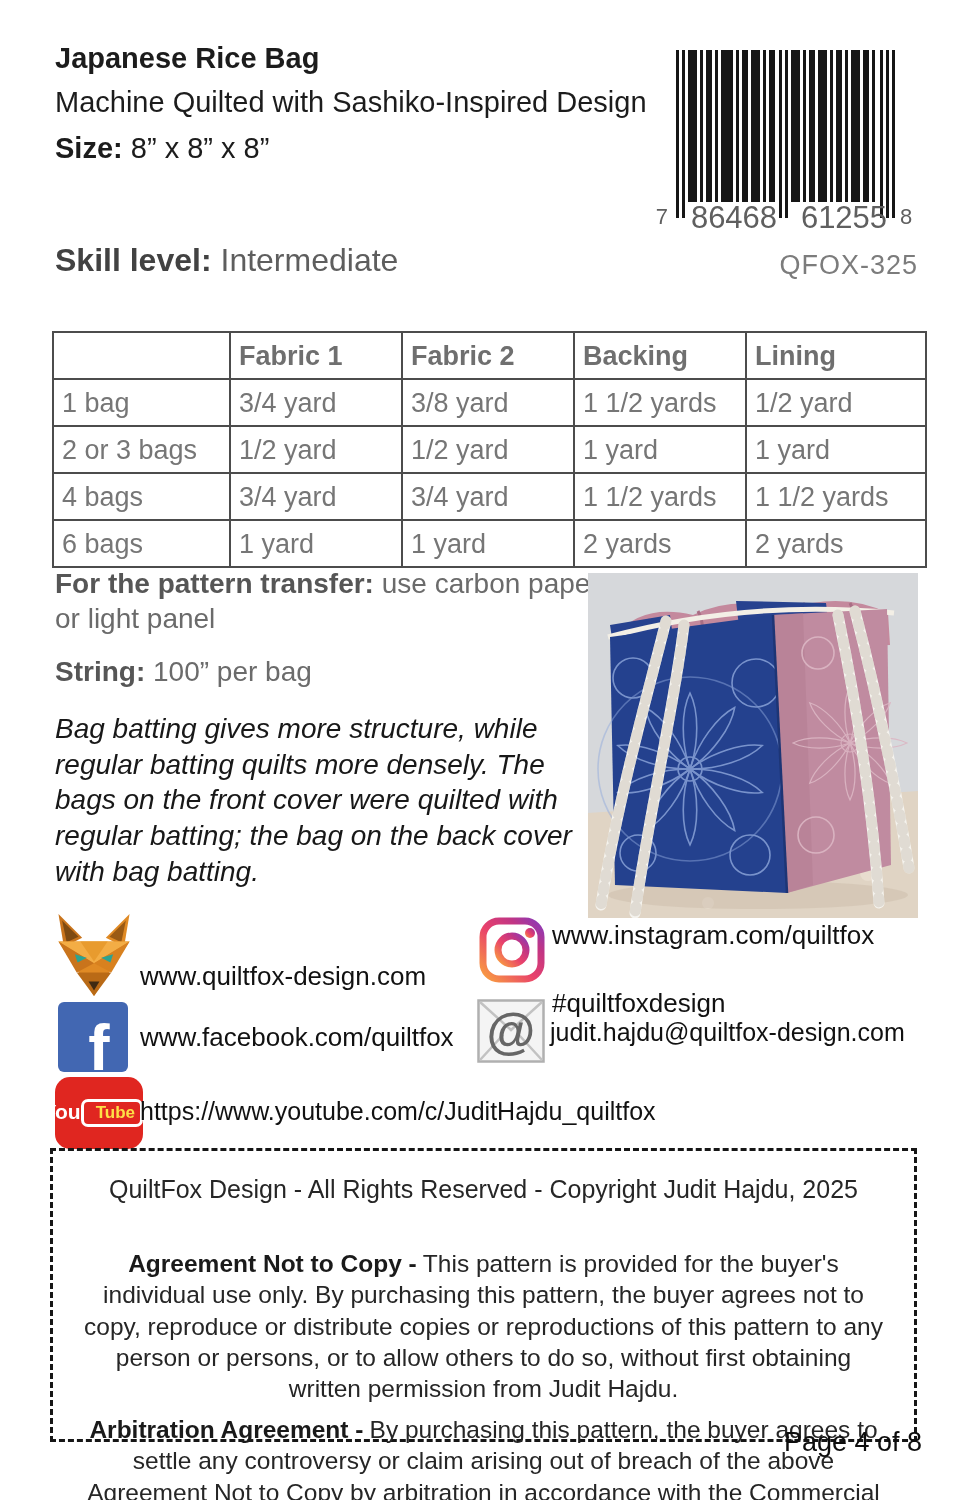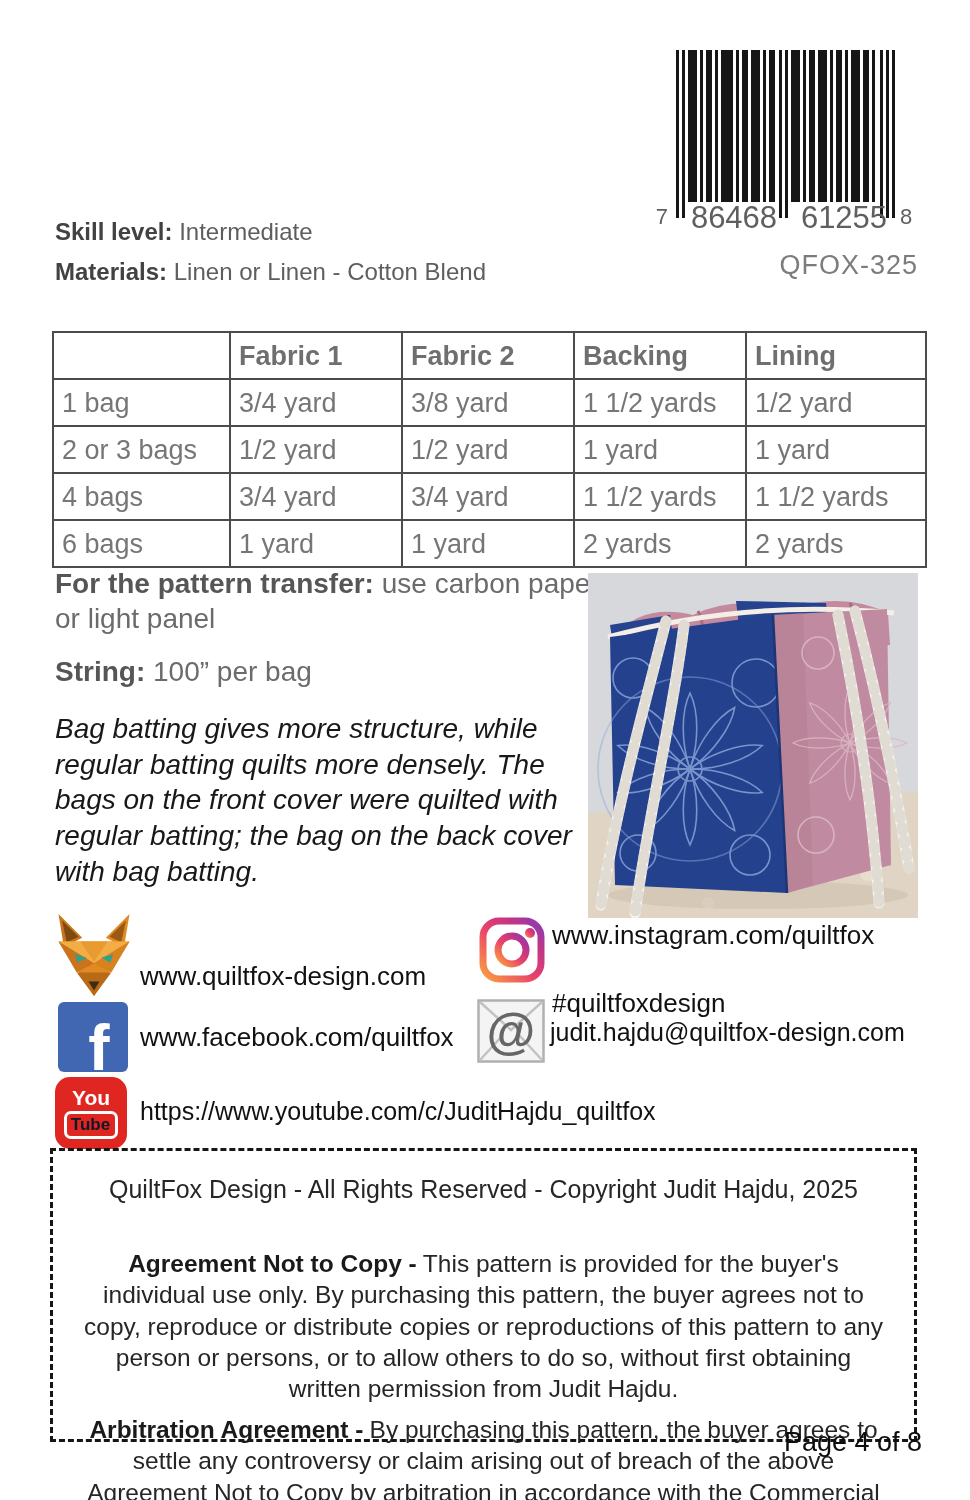--- a/index.html
+++ b/index.html
@@ -8,21 +8,21 @@
   .page { position:absolute; inset:0; background:#fff; }
 
   
   .title-block { position:absolute; left:55px; top:42px; width:620px; }
   .title { font-size:29px; font-weight:bold; color:#1c1c1c; margin-bottom:11px; }
   .subtitle { font-size:29px; color:#1c1c1c; margin-bottom:13px; }
   .size-line { font-size:29px; color:#1c1c1c; }
   .lead { font-weight:bold; margin-right:0.28em; }
 
   .skill-block { position:absolute; left:55px; top:218px; width:600px; }
-  .skill-block .row { font-size:24px; color:#5e5e5e; margin-bottom:12px; }
+  .skill-block .row { font-size:32px; color:#5e5e5e; margin-bottom:12px;margin-top:24px; }
   .skill-block .lead { color:#424242; }
 
   .barcode-block { position:absolute; left:652px; top:48px; width:266px; text-align:right; }
   .barcode-block svg { display:block; }
   .sku { font-size:27px; color:#7c7c7c; margin-top:16px; letter-spacing:1px; }
 
   
   table.mat { position:absolute; left:52px; top:331px; width:873px; border-collapse:collapse; table-layout:fixed; }
   table.mat td, table.mat th { border:2px solid #4c4c4c; font-size:27px; color:#767676; text-align:left; padding:8px 8px 6px 8px; height:42px; font-weight:normal; white-space:nowrap; }
   table.mat th { font-weight:bold; color:#6f6f6f; height:44px; }
@@ -43,43 +43,47 @@
   .icon-fox { position:absolute; left:53px; top:913px; width:82px; height:86px; }
   .lbl-web { left:140px; top:928px; height:44px;margin-top:26px; }
   .icon-ig { position:absolute; left:476px; top:912px; width:72px; height:76px; }
   .lbl-ig { left:552px; top:916px; height:38px; }
   .lbl-ightag { left:552px; top:952px; height:38px;margin-top:32px; }
   .icon-fb { position:absolute; left:58px; top:1002px; width:70px; height:70px; background:#4267B2; border-radius:6px; display:flex; justify-content:center; }
   .icon-fb span { color:#fff; font-weight:bold; font-size:64px; line-height:1; margin-top:14px; margin-left:12px; }
   .lbl-fb { left:140px; top:1016px; height:42px; }
   .icon-mail { position:absolute; left:477px; top:999px; width:68px; height:64px; }
   .lbl-mail { left:550px; top:1011px; height:42px; font-size:25px; }
-  .icon-yt { position:absolute; left:55px; top:1077px; width:72px; height:72px; background:#e02620; border-radius:15px; display:flex; flex-direction:column; align-items:center; justify-content:center; }
+  .icon-yt { position:absolute; left:55px; top:1077px; width:88px; height:72px; background:#e02620; border-radius:15px; display:flex; flex-direction:row; align-items:center; justify-content:flex-end; }
   .icon-yt .you { color:#fff; font-weight:bold; font-size:21px; line-height:1; margin-bottom:3px; }
-  .icon-yt .tube { color:#0f172a; font-weight:bold; font-size:17px; line-height:1; border:3px solid #fff; border-radius:7px; padding:2px 5px 3px 4px; }
+  .icon-yt .tube { color:#fde047; font-weight:bold; font-size:17px; line-height:1; border:3px solid #fff; border-radius:7px; padding:2px 5px 3px 12px; }
   .lbl-yt { left:140px; top:1090px; height:42px; font-size:25px; }
 
   
   .legal-box { position:absolute; left:50px; top:1148px; width:867px; height:294px; border:3px dashed #161616; text-align:center; }
   .legal-copy { font-size:25px; color:#262626; margin-top:24px; }
   .legal-para { width:808px; margin:0 auto; font-size:24.5px; color:#262626; line-height:1.28; }
   .legal-para.first { margin-top:44px; }
   .legal-para.second { margin-top:9px; }
   .legal-para .lead { color:#1a1a1a; margin-right:0.25em; }
   .page-num { position:absolute; right:48px; top:1427px; font-size:27px; color:#0d0d0d; z-index:5; }
 </style>
 </head>
 <body>
 
 <div class="page">
 
+  <div class="title-block">
+    <div class="title">Japanese Rice Bag</div>
+    <div class="subtitle">Machine Quilted with Sashiko-Inspired Design</div>
+    <div class="size-line"><span class="lead">Size:</span><span>8” x 8” x 8”</span></div>
+  </div>
 
   <div class="skill-block">
     <div class="row"><span class="lead">Skill level:</span><span>Intermediate</span></div>
-    <div class="row"><span class="lead">Materials:</span><span>Linen or Linen - Cotton Blend</span></div>
   </div>
 
   <div class="barcode-block">
     <svg width="266" height="186" viewBox="0 0 266 186">
       <g fill="#161616" transform="translate(24,2)">
 
         <rect x="0" y="0" width="3" height="168"></rect>
           <rect x="6" y="0" width="3" height="168"></rect>
 
         <rect x="12" y="0" width="9" height="152"></rect>

